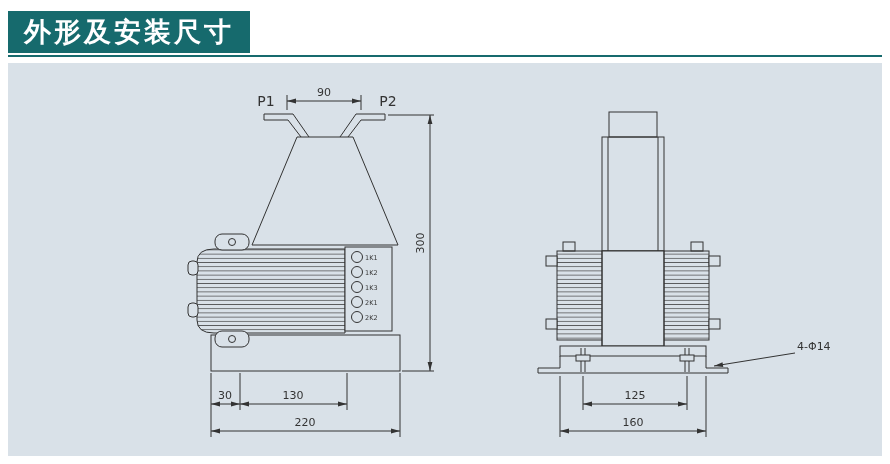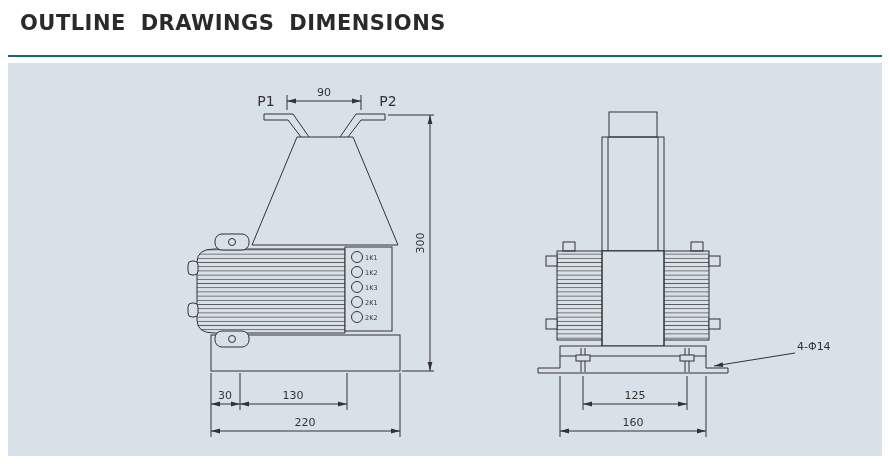--- a/index.html
+++ b/index.html
@@ -28,21 +28,21 @@
   .dim{font-size:11px;}
   .p{font-size:14px;}
   .term{font-size:6.5px;}
 </style>
 </head>
 <body>
 
 <div class="page">
 
   <div class="header">
-    <div class="title-en">OUTLINE DRAWINGS DIMENSIONS</div>
+    <div class="title-zh">外形及安装尺寸</div>
   </div>
   <div class="header-rule"></div>
 
   <div class="panel"></div>
 
   <svg class="drawing" width="890" height="464" viewBox="0 0 890 464">
     <defs>
       <marker id="arr" viewBox="0 0 10 6" markerWidth="10" markerHeight="6" refX="9.5" refY="3" orient="auto-start-reverse" markerUnits="userSpaceOnUse">
         <path d="M0.5,0.6 L9.5,3 L0.5,5.4 Z" fill="currentColor"></path>
       </marker>

